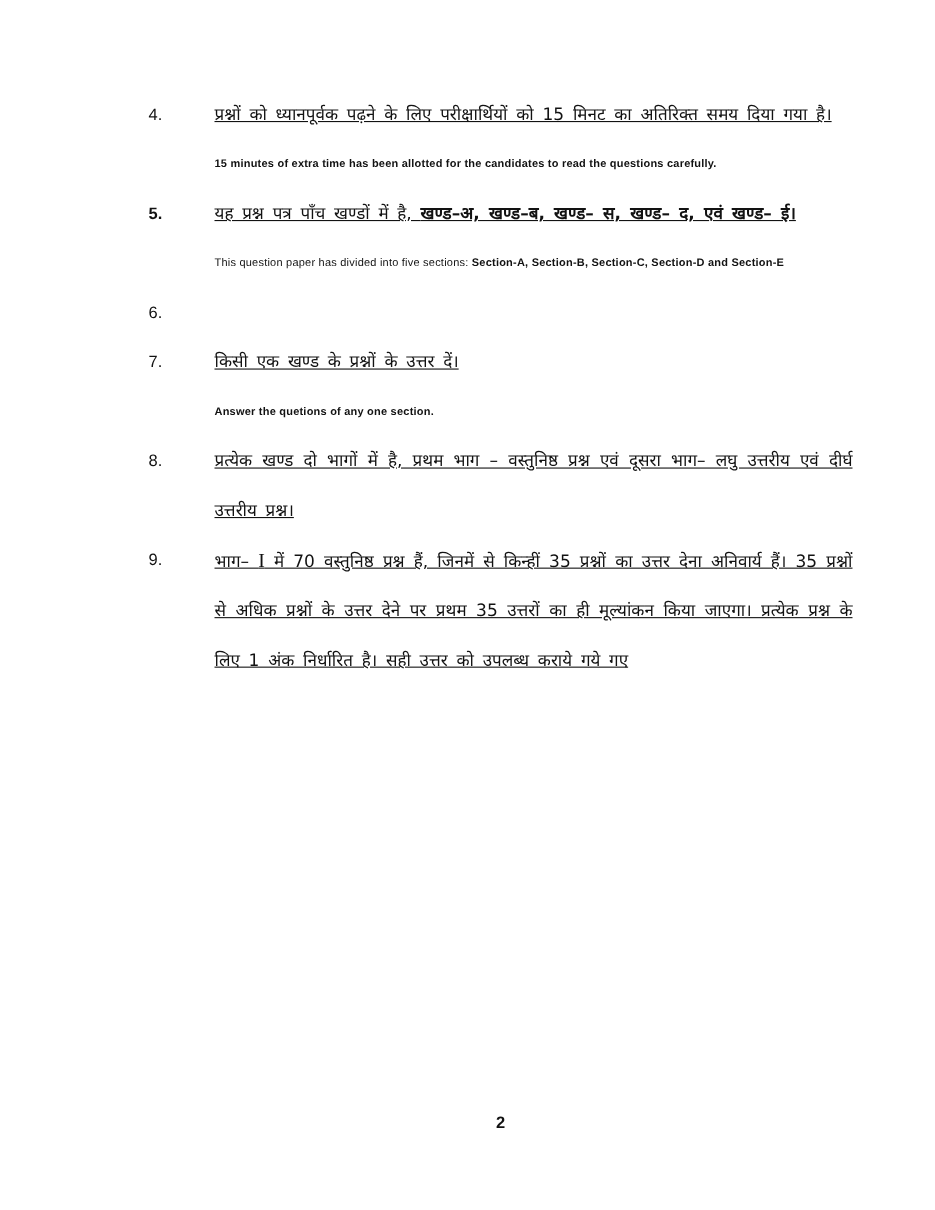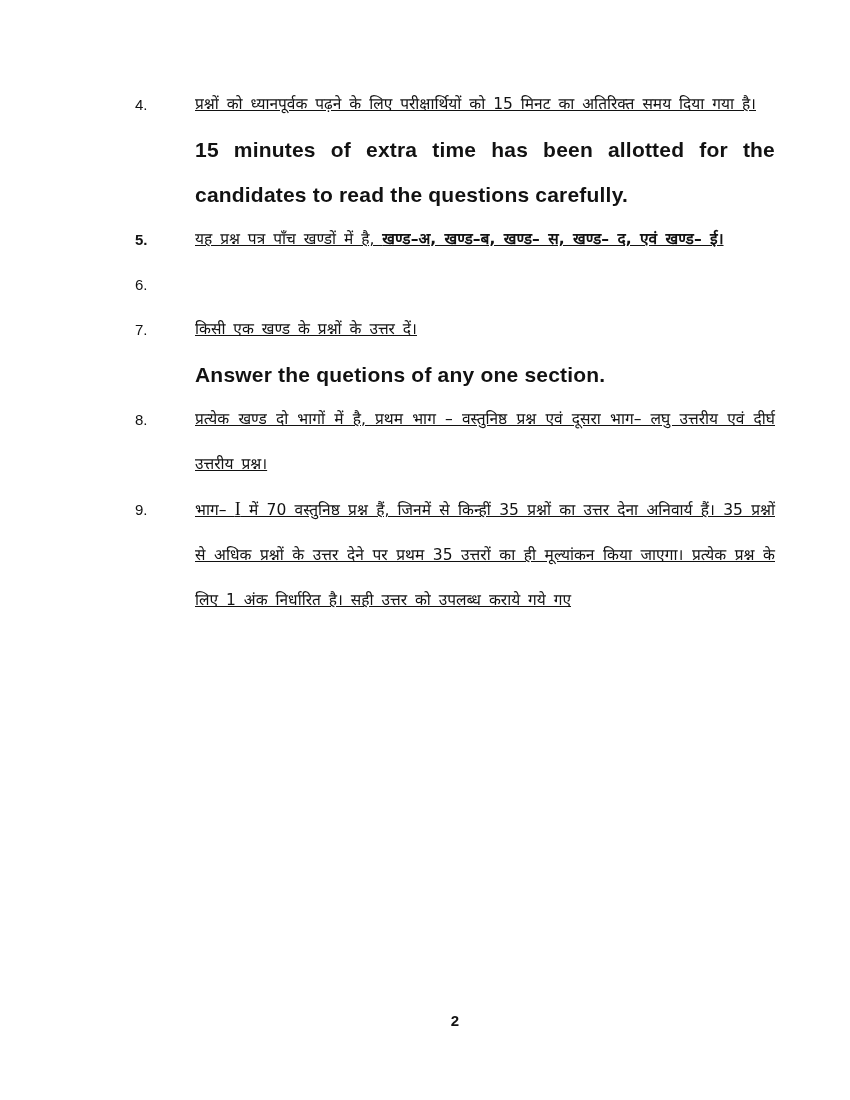--- a/index.html
+++ b/index.html
@@ -44,21 +44,21 @@
     font-size: 15.5px;
     line-height: 45px;
     word-spacing: 3px;
     color: #121212;
     text-decoration: underline;
   }
   .hindi b { font-weight: bold; }
 
   .english {
     font-family: "Liberation Sans", "DejaVu Sans", sans-serif;
-    font-size: 21px;
+    font-size: 10px;
     font-weight: bold;
     line-height: 45px;
     letter-spacing: 0.2px;
     color: #121212;
   }
   .english .w-normal { font-weight: normal; }
 
   .gap-top { margin-top: 14px !important; }
 
   .serif-roman {
@@ -89,20 +89,21 @@
       <div class="body">
         <p class="hindi">प्रश्नों को ध्यानपूर्वक पढ़ने के लिए परीक्षार्थियों को 15 मिनट का अतिरिक्त समय दिया गया है।</p>
         <p class="english">15 minutes of extra time has been allotted for the candidates to read the questions carefully.</p>
       </div>
     </div>
 
     <div class="item">
       <div class="num num-bold">5.</div>
       <div class="body">
         <p class="hindi"><span>यह प्रश्न पत्र पाँच खण्डों में है, </span><b>खण्ड–अ, खण्ड–ब, खण्ड– स, खण्ड– द, एवं खण्ड– ई।</b></p>
+        <p class="english"><span class="w-normal">This question paper has divided into five sections: </span><b>Section-A, Section-B, Section-C, Section-D and Section-E</b></p>
       </div>
     </div>
 
     <div class="item">
       <div class="num">6.</div>
       <div class="body">
       </div>
     </div>
 
     <div class="item">

